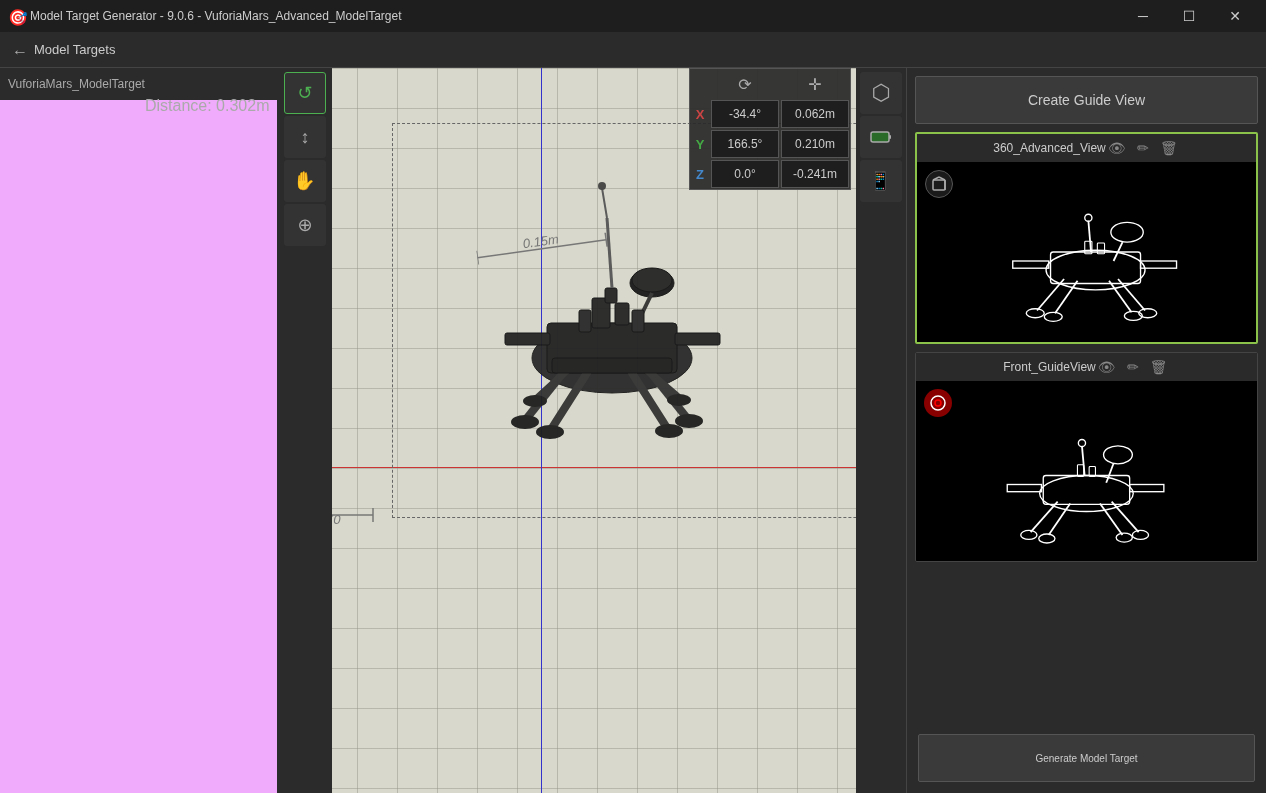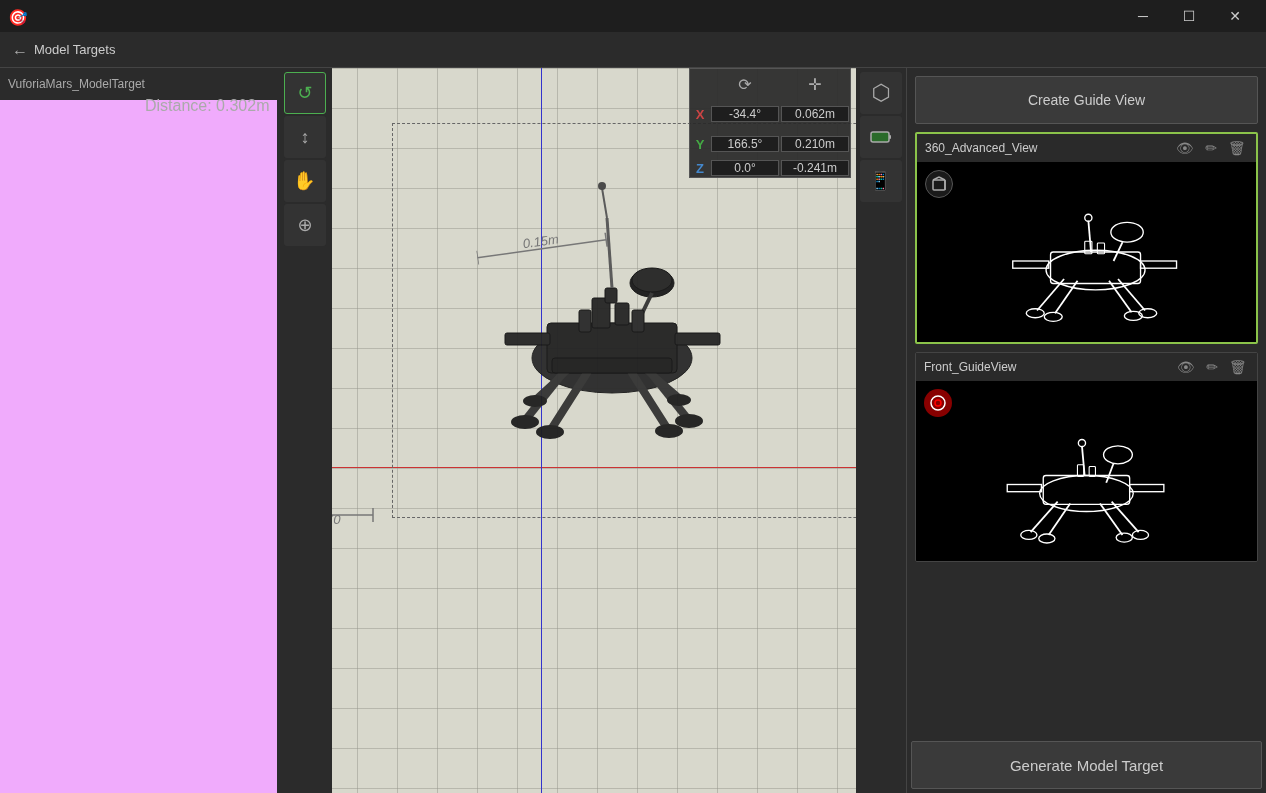--- a/index.html
+++ b/index.html
@@ -192,21 +192,21 @@
       font-size: 13px;
       font-weight: bold;
       text-align: center;
     }
     .axis-label.x { color: #cc4444; }
     .axis-label.y { color: #44aa44; }
     .axis-label.z { color: #4488cc; }
     .coord-val {
       background: #1e1e1e;
       border: 1px solid #555;
-      height: 16px;
+      height: 28px;
       display: flex; align-items: center; justify-content: center;
       font-size: 12px;
       color: #ccc;
       margin: 1px;
     }
     .cam-icon-btn {
       width: 32px; height: 32px;
       background: none; border: none;
       color: #aaa; font-size: 16px;
       cursor: pointer;
@@ -271,21 +271,21 @@
       background: #1e1e1e;
       border: 1px solid #444;
       margin-bottom: 8px;
       border-radius: 2px;
       overflow: hidden;
     }
     .view-card.selected { border: 2px solid #8bc34a; }
     .view-card-header {
       display: flex;
       align-items: center;
-      justify-content: space-between;
+      justify-content: center;
       padding: 4px 8px;
       background: #2a2a2a;
       height: 28px;
     }
     .view-card-title { font-size: 12px; color: #ccc; }
     .view-card-actions { display: flex; gap: 4px; }
     .view-card-icon-btn {
       width: 22px; height: 22px;
       background: none; border: none;
       color: #888; font-size: 14px; cursor: pointer;
@@ -301,26 +301,26 @@
     }
 
     
     .rover-sketch {
       width: 90%;
       height: 90%;
     }
 
     
     .generate-btn {
-      margin: 4px;
+      margin: 11px;
       height: 48px;
       background: #3a3a3a;
       border: 1px solid #555;
       color: #ccc;
-      font-size: 15px;
+      font-size: 10px;
       cursor: pointer;
       border-radius: 2px;
       flex-shrink: 0;
     }
 
     
     .panel-content::-webkit-scrollbar { width: 6px; }
     .panel-content::-webkit-scrollbar-track { background: #1e1e1e; }
     .panel-content::-webkit-scrollbar-thumb { background: #555; border-radius: 3px; }
 
@@ -345,20 +345,21 @@
     }
     .indicator-box { background: #1a1a1a; border: 1px solid #555; }
     .indicator-circle { background: #880000; }
   </style>
 </head>
 <body>
 
 <div class="titlebar">
   <div class="titlebar-left">
     <span class="titlebar-icon">🎯</span>
+    <span class="titlebar-title">Model Target Generator - 9.0.6 - VuforiaMars_Advanced_ModelTarget</span>
   </div>
   <div class="titlebar-controls">
     <button class="titlebar-btn">─</button>
     <button class="titlebar-btn">☐</button>
     <button class="titlebar-btn close">✕</button>
   </div>
 </div>
 
 <div class="topnav">
   <button class="back-btn">

